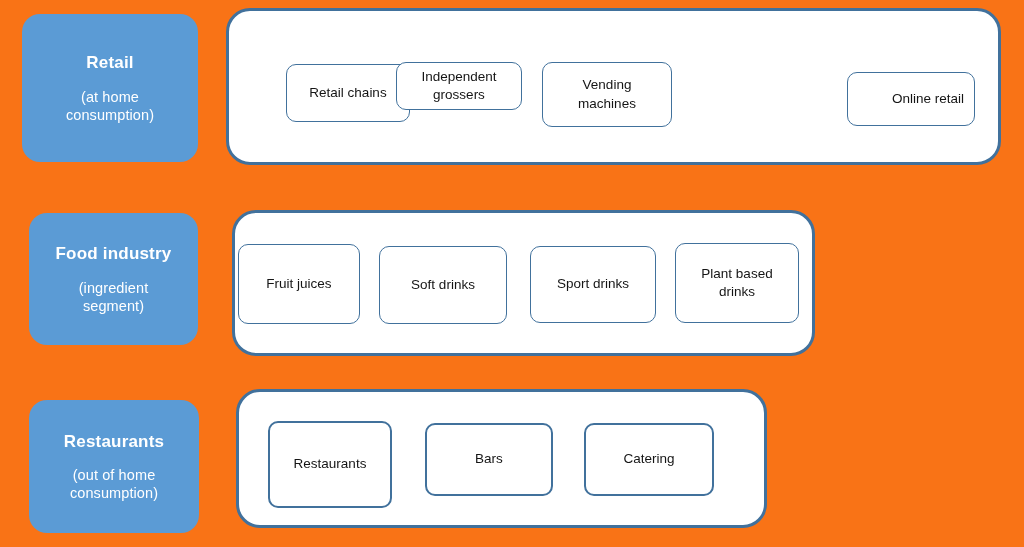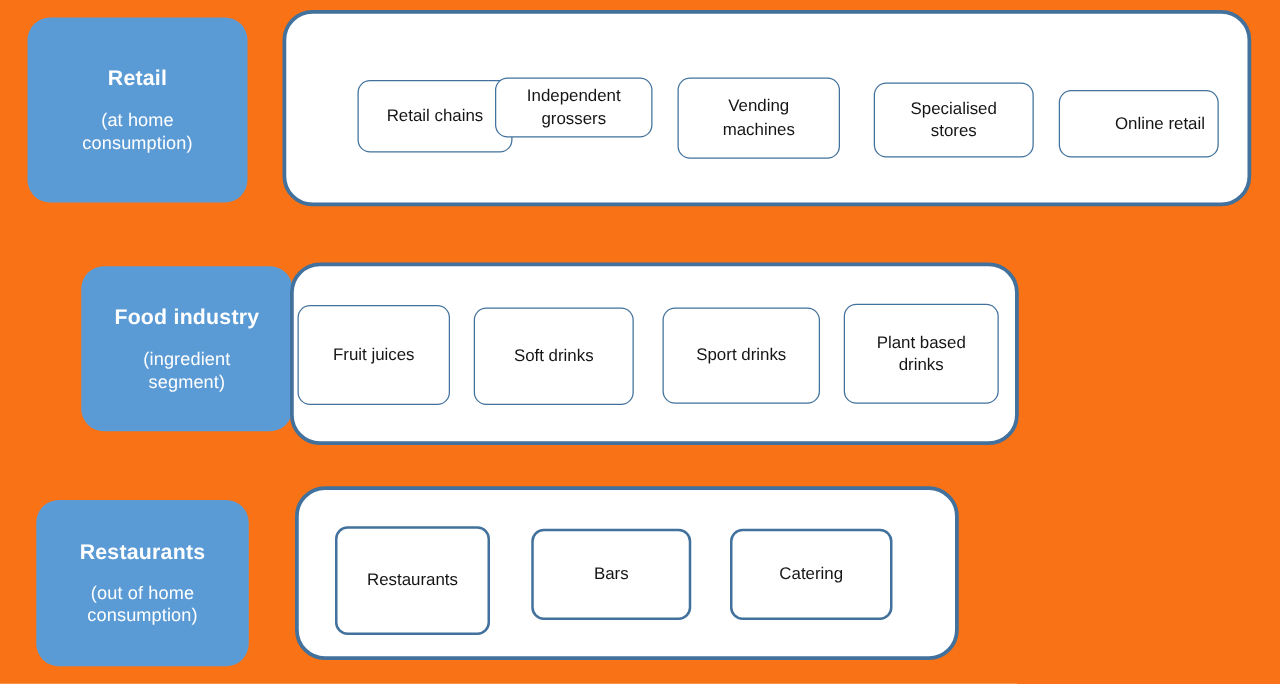--- a/index.html
+++ b/index.html
@@ -83,21 +83,21 @@
   
   #label-retail      { left: 22px;  top: 14px;  width: 176px; height: 148px; }
   #group-retail      { left: 226px; top: 8px;   width: 775px; height: 157px; }
   #item-retail-chains     { left: 250px; top: 64px; width: 124px; height: 58px; margin-left: 36px; }
   #item-independent-grossers { left: 396px; top: 62px; width: 126px; height: 48px; }
   #item-vending-machines  { left: 542px; top: 62px; width: 130px; height: 65px; }
   #item-specialised-stores{ left: 699px; top: 66px; width: 128px; height: 60px; }
   #item-online-retail     { left: 847px; top: 72px; width: 128px; height: 54px; padding-left: 40px; }
 
   
-  #label-food-industry { left: 29px;  top: 213px; width: 169px; height: 132px; margin-left: 36px; }
+  #label-food-industry { left: 29px;  top: 213px; width: 169px; height: 132px; }
   #group-food-industry { left: 232px; top: 210px; width: 583px; height: 146px; }
   #item-fruit-juices  { left: 238px; top: 244px; width: 122px; height: 80px; }
   #item-soft-drinks   { left: 379px; top: 246px; width: 128px; height: 78px; }
   #item-sport-drinks  { left: 530px; top: 246px; width: 126px; height: 77px; }
   #item-plant-based-drinks { left: 675px; top: 243px; width: 124px; height: 80px; }
 
   
   #label-foodservice { left: 29px;  top: 400px; width: 170px; height: 133px; }
   #group-foodservice { left: 236px; top: 389px; width: 531px; height: 139px; }
   #item-restaurants { left: 268px; top: 421px; width: 124px; height: 87px; }
@@ -125,26 +125,20 @@
   <div class="item-box" id="item-independent-grossers">
     <div>
       <span>Independent</span>
       <span>grossers</span>
     </div>
   </div>
   <div class="item-box" id="item-vending-machines">
     <div>
       <span>Vending</span>
       <span>machines</span>
-    </div>
-  </div>
-  <div class="item-box" id="item-specialised-stores">
-    <div>
-      <span>Specialised</span>
-      <span>stores</span>
     </div>
   </div>
   <div class="item-box" id="item-online-retail">
     <span>Online retail</span>
   </div>
 
   <div class="label-box" id="label-food-industry">
     <div class="label-title">Food industry</div>
     <div class="label-sub">
       <span>(ingredient</span>

